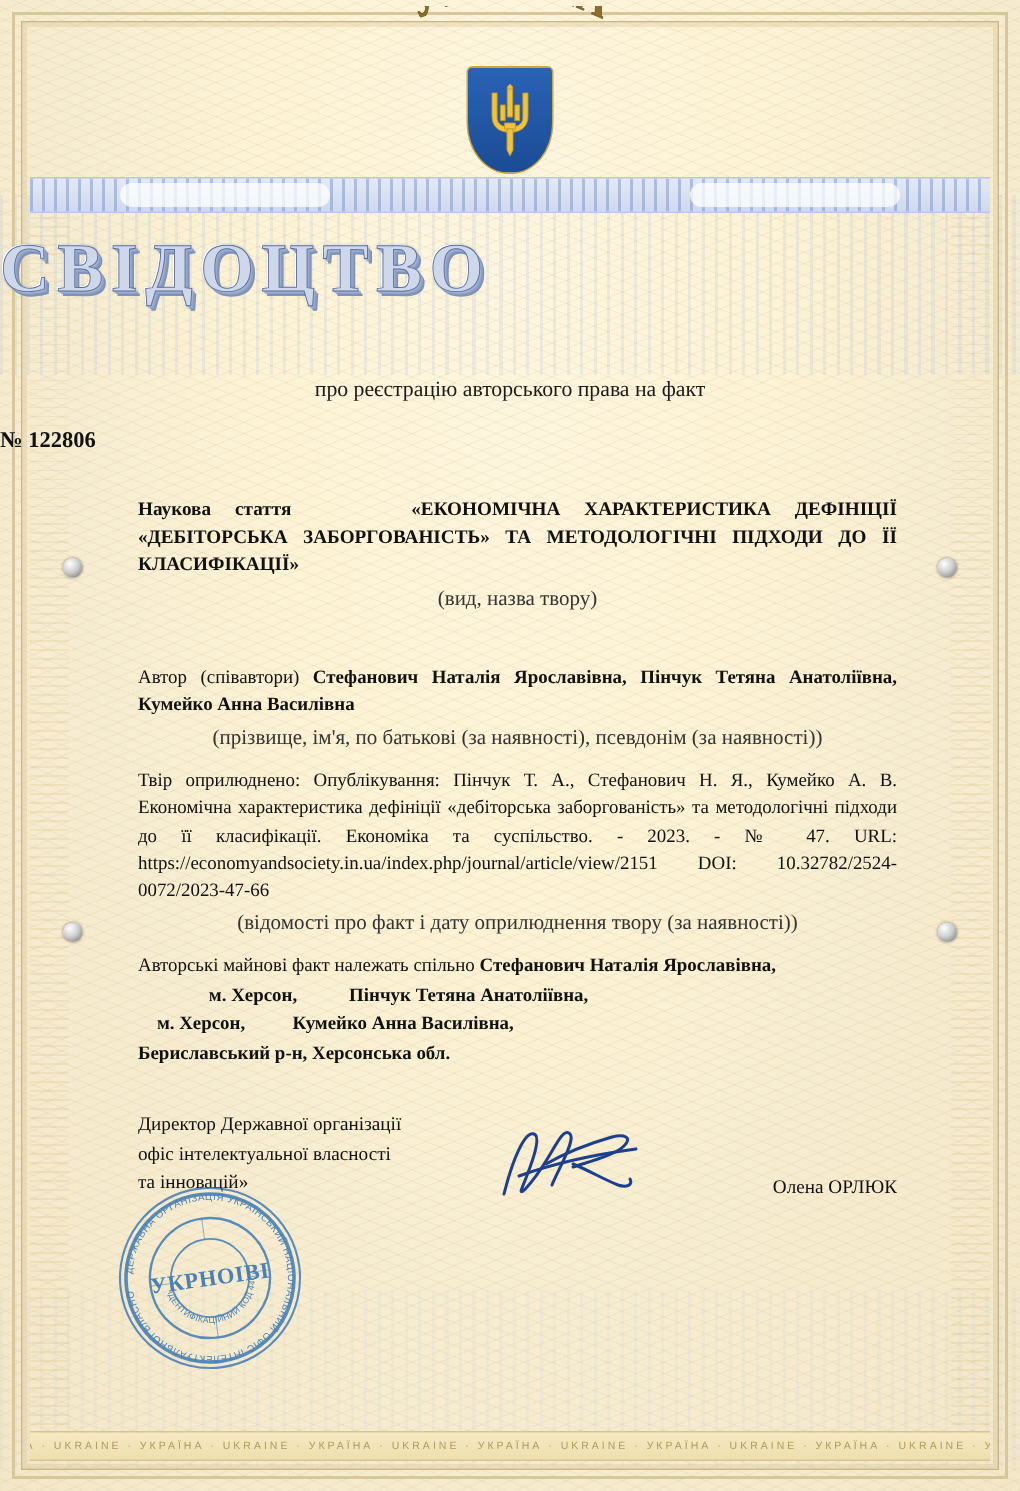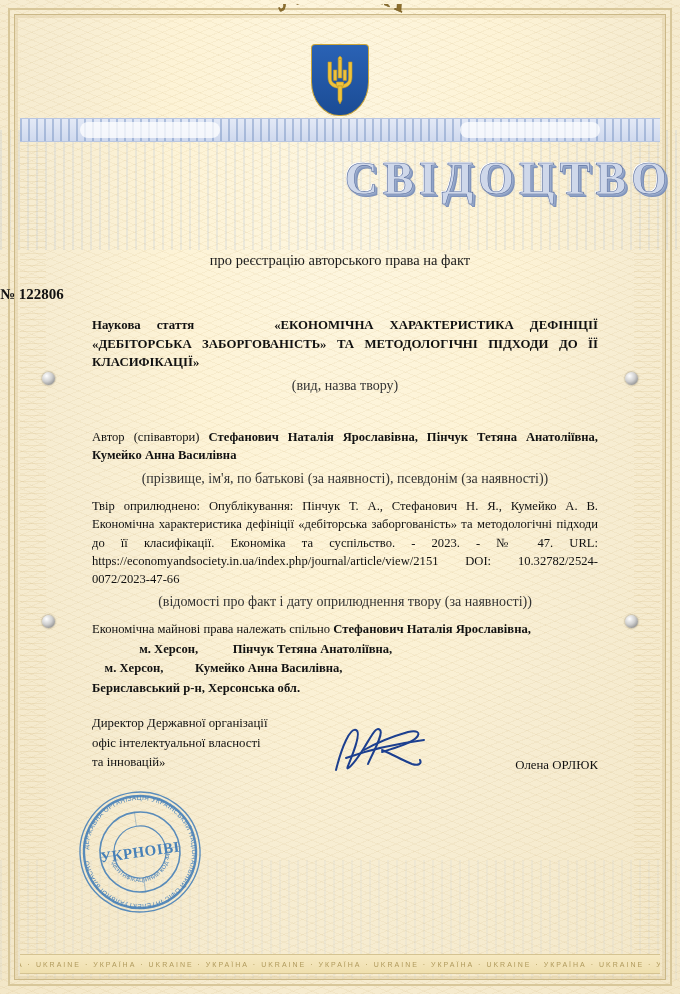--- a/index.html
+++ b/index.html
@@ -165,23 +165,23 @@
     border: 1.5px solid #caa53a;
     border-radius: 4px 4px 28px 28px / 4px 4px 34px 34px;
     display: flex;
     align-items: center;
     justify-content: center;
   }
 
   
   .title-wrap {
     position: absolute;
-    left: 0; right: 8px;
+    left: 0; right: 18px;
     top: 152px;
-    text-align: right;
+    text-align: left;
   }
   .title {
     font-family: "Liberation Serif", serif;
     font-weight: bold;
     font-size: 46px;
     letter-spacing: 5px;
     color: #cfd8ea;
     text-shadow:
       1px 1px 0 #9fb0d0,
       2px 2px 0 #8da0c4,
@@ -208,21 +208,21 @@
     font-size: 15px;
     font-weight: bold;
     color: #121212;
   }
 
   
   .content {
     position: absolute;
     left: 92px;
     right: 82px;
-    top: 316px;
+    top: 330px;
     color: #111111;
     font-size: 12.6px;
     line-height: 1.42;
   }
   .block { margin-bottom: 2px; }
   .work-title {
     font-weight: bold;
     text-align: justify;
     text-align-last: left;
     font-size: 12.8px;
@@ -247,21 +247,21 @@
 
   .authors-line { line-height: 1.5; margin-top: 32px; }
   .rights-block { line-height: 1.55; }
 
   .date-line {
     margin-top: 14px;
     font-size: 12.8px;
   }
 
   .director-block {
-    margin-top: 16px;
+    margin-top: 28px;
     position: relative;
     font-size: 12.8px;
     line-height: 1.5;
   }
   .director-name {
     position: absolute;
     right: 0;
     top: 42px;
     font-size: 12.8px;
     white-space: nowrap;
@@ -355,21 +355,21 @@
     </div>
     <div class="caption">(прізвище, ім'я, по батькові (за наявності), псевдонім (за наявності))</div>
 
     <div class="block label-line justified">
       <span>Твір оприлюднено:</span>
       <span>Опублікування: Пінчук Т. А., Стефанович Н. Я., Кумейко А. В. Економічна характеристика дефініції «дебіторська заборгованість» та методологічні підходи до її класифікації. Економіка та суспільство. - 2023. - № 47. URL: https://economyandsociety.in.ua/index.php/journal/article/view/2151 DOI: 10.32782/2524-0072/2023-47-66</span>
     </div>
     <div class="caption">(відомості про факт і дату оприлюднення твору (за наявності))</div>
 
     <div class="block label-line rights-block">
-      <span>Економічна майнові права належать спільно</span>
+      <span>Авторські майнові факт належать спільно</span>
       <span class="bold">Стефанович Наталія Ярославівна,</span><br>
       &nbsp;&nbsp;&nbsp;&nbsp;&nbsp;&nbsp;&nbsp;&nbsp;&nbsp;&nbsp;&nbsp;&nbsp;&nbsp;&nbsp;
       <span class="bold">м. Херсон,</span>
       &nbsp;&nbsp;&nbsp;&nbsp;&nbsp;&nbsp;&nbsp;&nbsp;&nbsp;
       <span class="bold">Пінчук Тетяна Анатоліївна,</span><br>
       &nbsp;&nbsp;&nbsp;
       <span class="bold">м. Херсон,</span>
       &nbsp;&nbsp;&nbsp;&nbsp;&nbsp;&nbsp;&nbsp;&nbsp;
       <span class="bold">Кумейко Анна Василівна,</span><br>
       <span class="bold">Бериславський р-н, Херсонська обл.</span>

